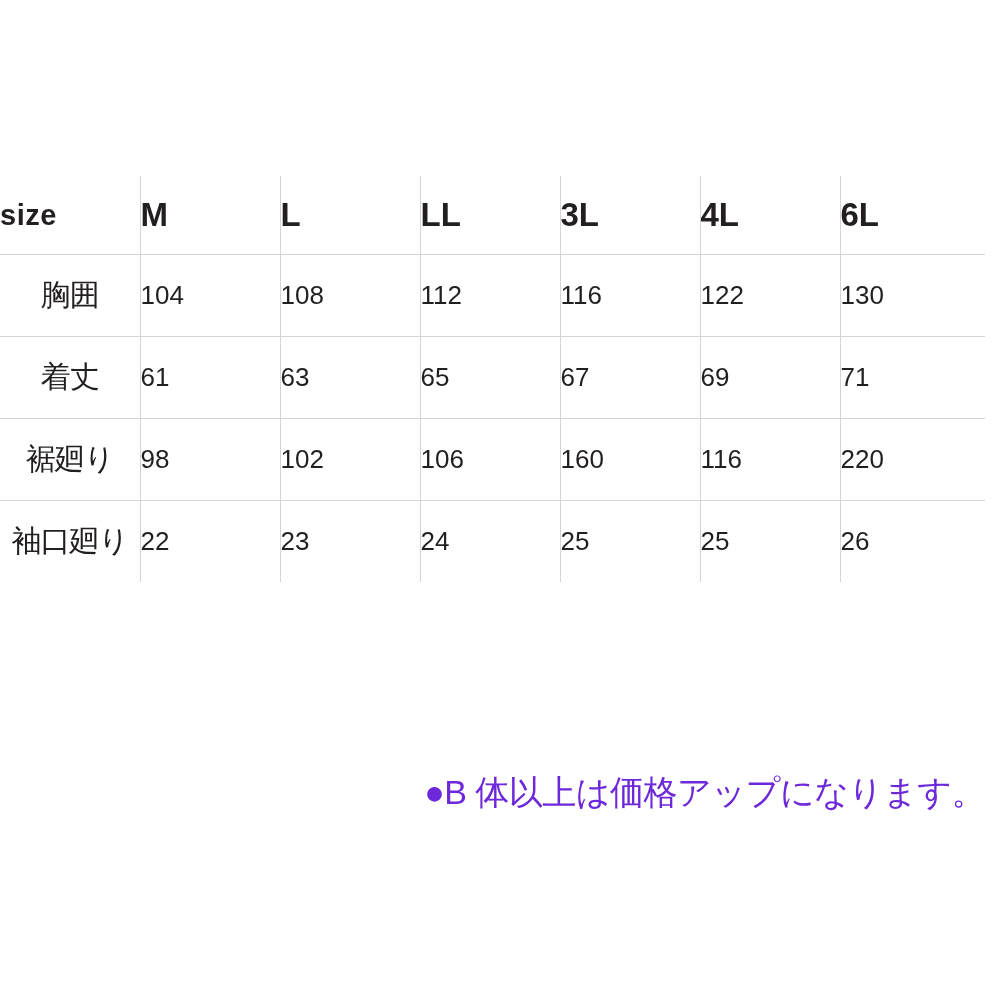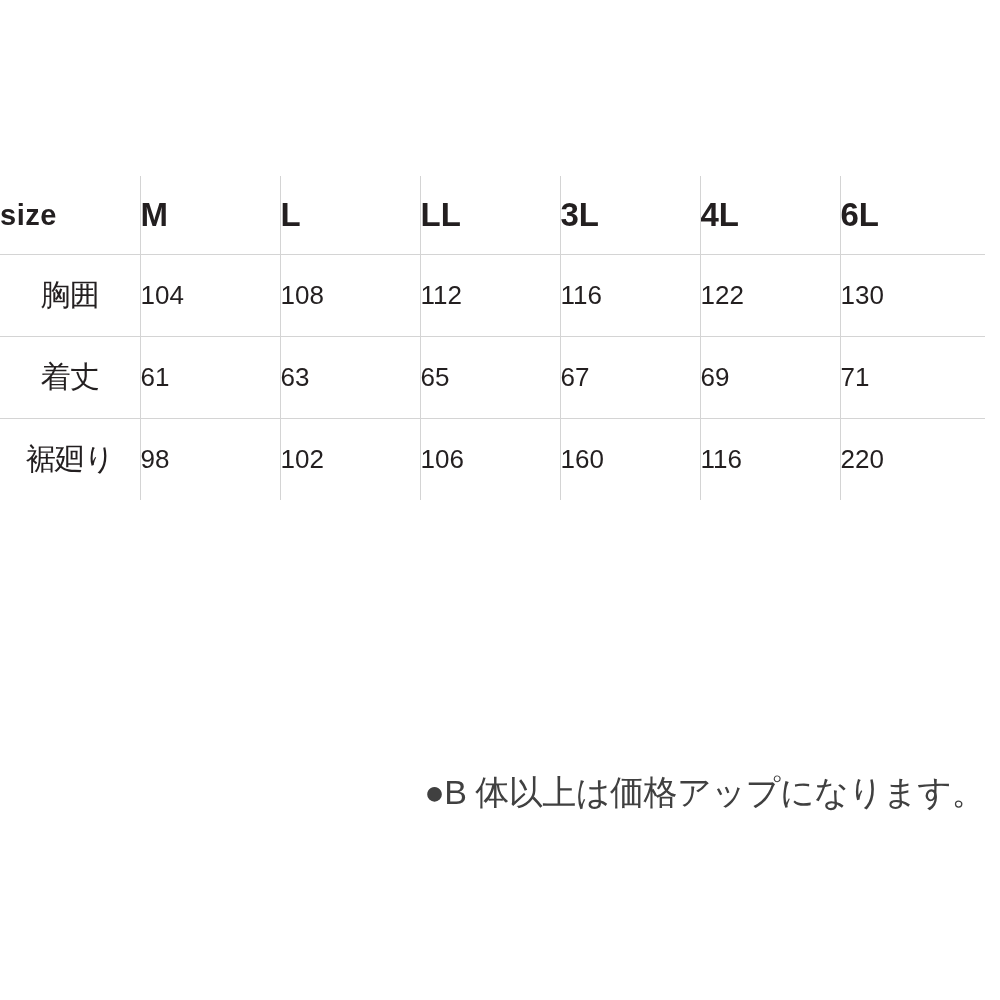--- a/index.html
+++ b/index.html
@@ -81,21 +81,21 @@
   }
 
   .note {
     position: absolute;
     left: 0;
     top: 770px;
     width: 985px;
     text-align: right;
     font-size: 34px;
     letter-spacing: -0.5px;
-    color: #404040;
+    color: #6d28d9;
     white-space: nowrap;
   }
 </style>
 </head>
 <body>
 
 <div class="sheet">
 
   <table class="size-table">
     <colgroup>
@@ -139,18 +139,27 @@
       </tr>
       <tr>
         <td class="row-label">裾廻り</td>
         <td class="value">98</td>
         <td class="value">102</td>
         <td class="value">106</td>
         <td class="value">160</td>
         <td class="value">116</td>
         <td class="value">220</td>
       </tr>
+      <tr>
+        <td class="row-label">袖口廻り</td>
+        <td class="value">22</td>
+        <td class="value">23</td>
+        <td class="value">24</td>
+        <td class="value">25</td>
+        <td class="value">25</td>
+        <td class="value">26</td>
+      </tr>
     </tbody>
   </table>
 
   <div class="note">●B 体以上は価格アップになります。</div>
 
 </div>
 
 </body></html>

